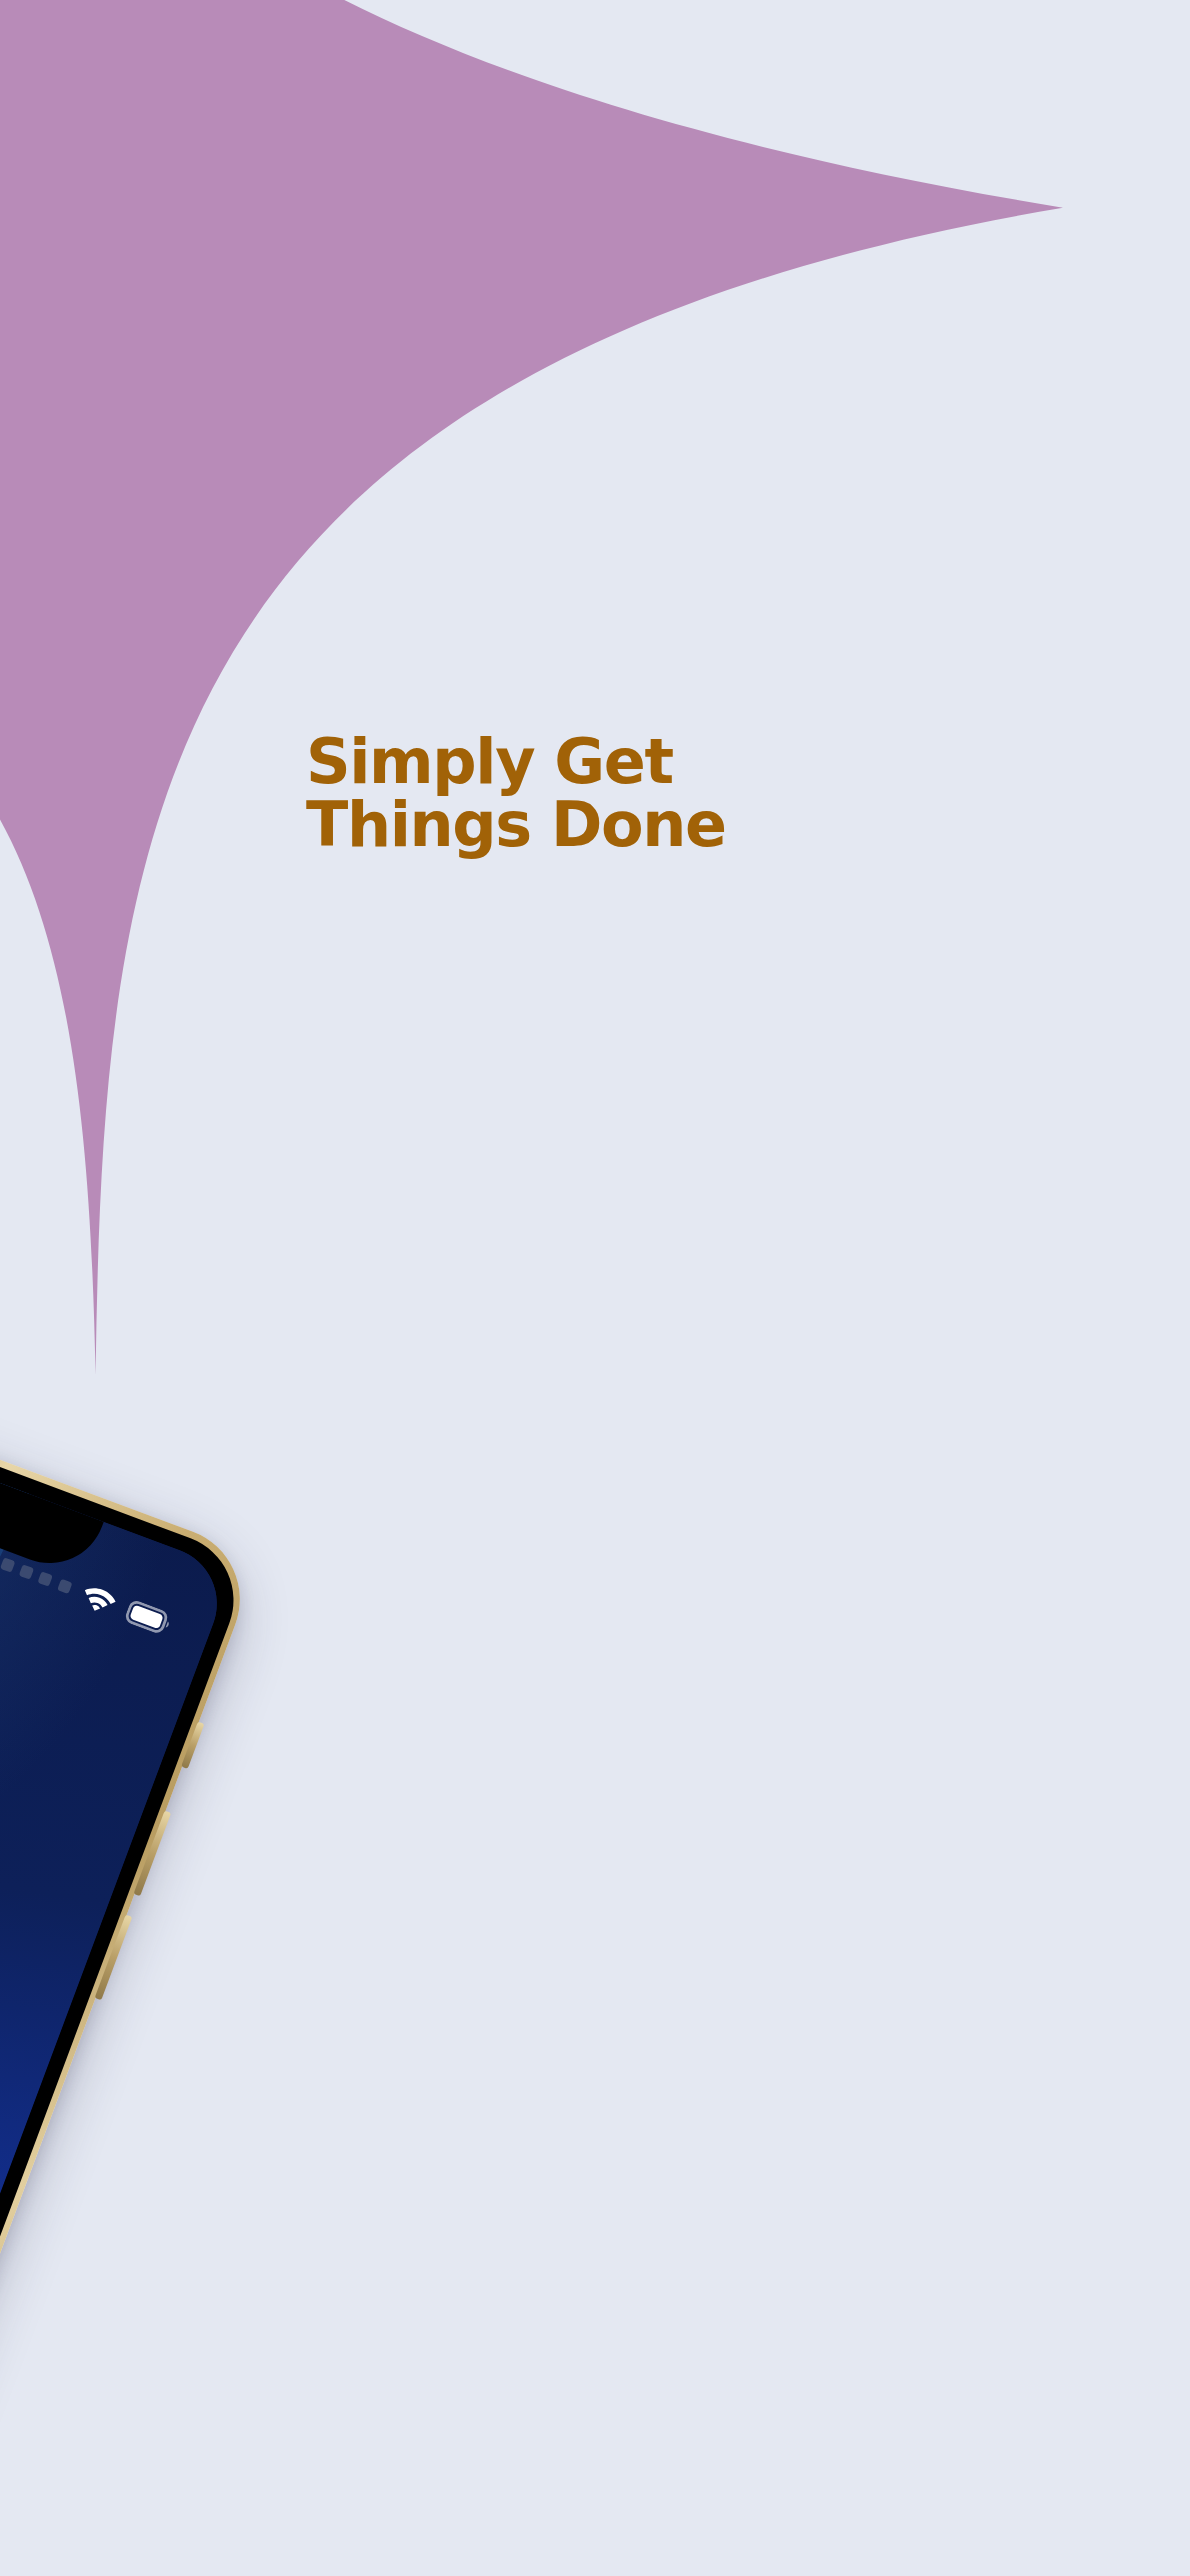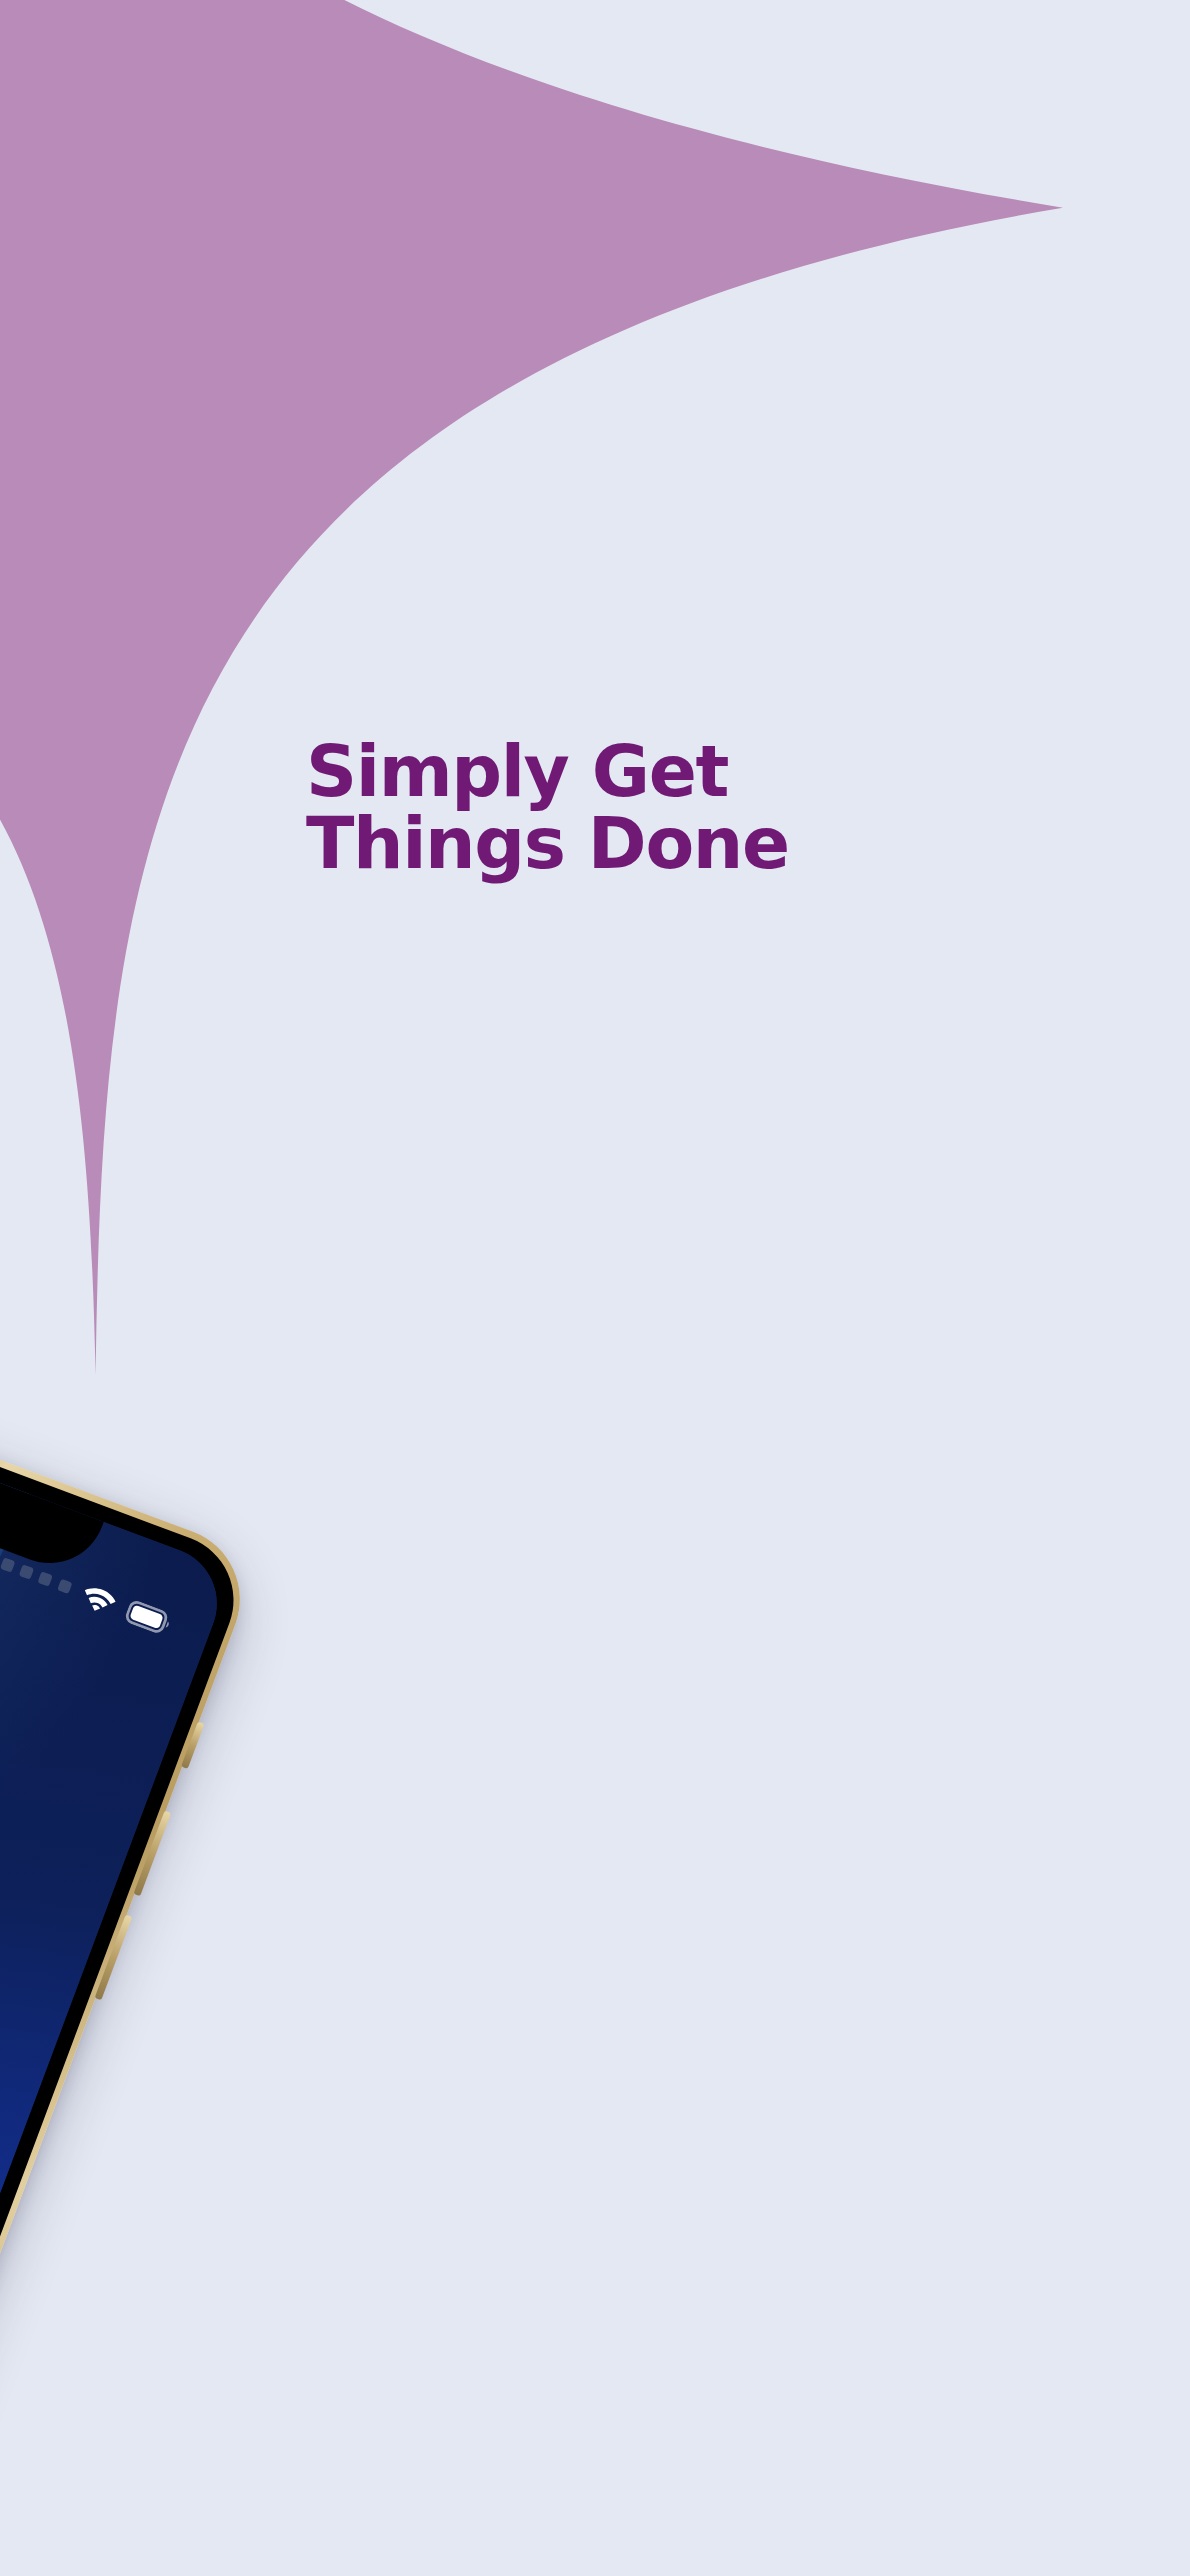--- a/index.html
+++ b/index.html
@@ -30,24 +30,24 @@
     height: 2576px;
     pointer-events: none;
   }
 
   
   #headline {
     position: absolute;
     left: 306px;
     top: 688px;
     width: 797px;
-    color: #701a75;
+    color: #a16207;
     font-family: "DejaVu Sans", sans-serif;
     font-weight: bold;
-    font-size: 71px;
+    font-size: 62px;
     line-height: 1.02;
     letter-spacing: -1.4px;
     white-space: pre-line;
   }
 
   
   #phone-mockup {
     position: absolute;
     left: -366px;
     top: 1488px;

